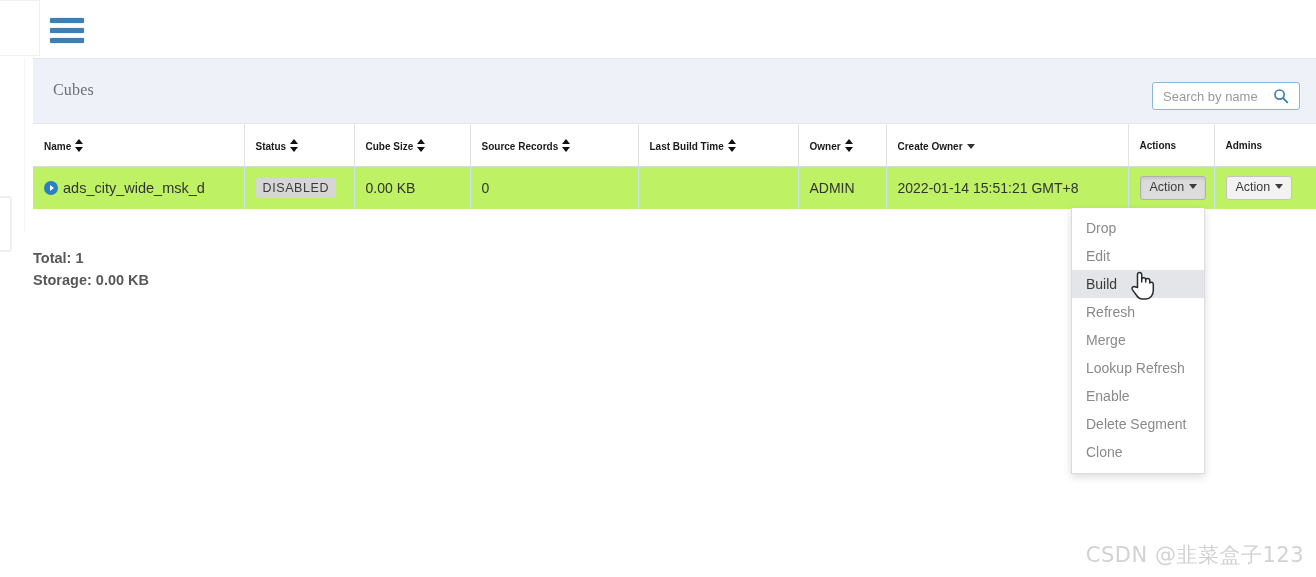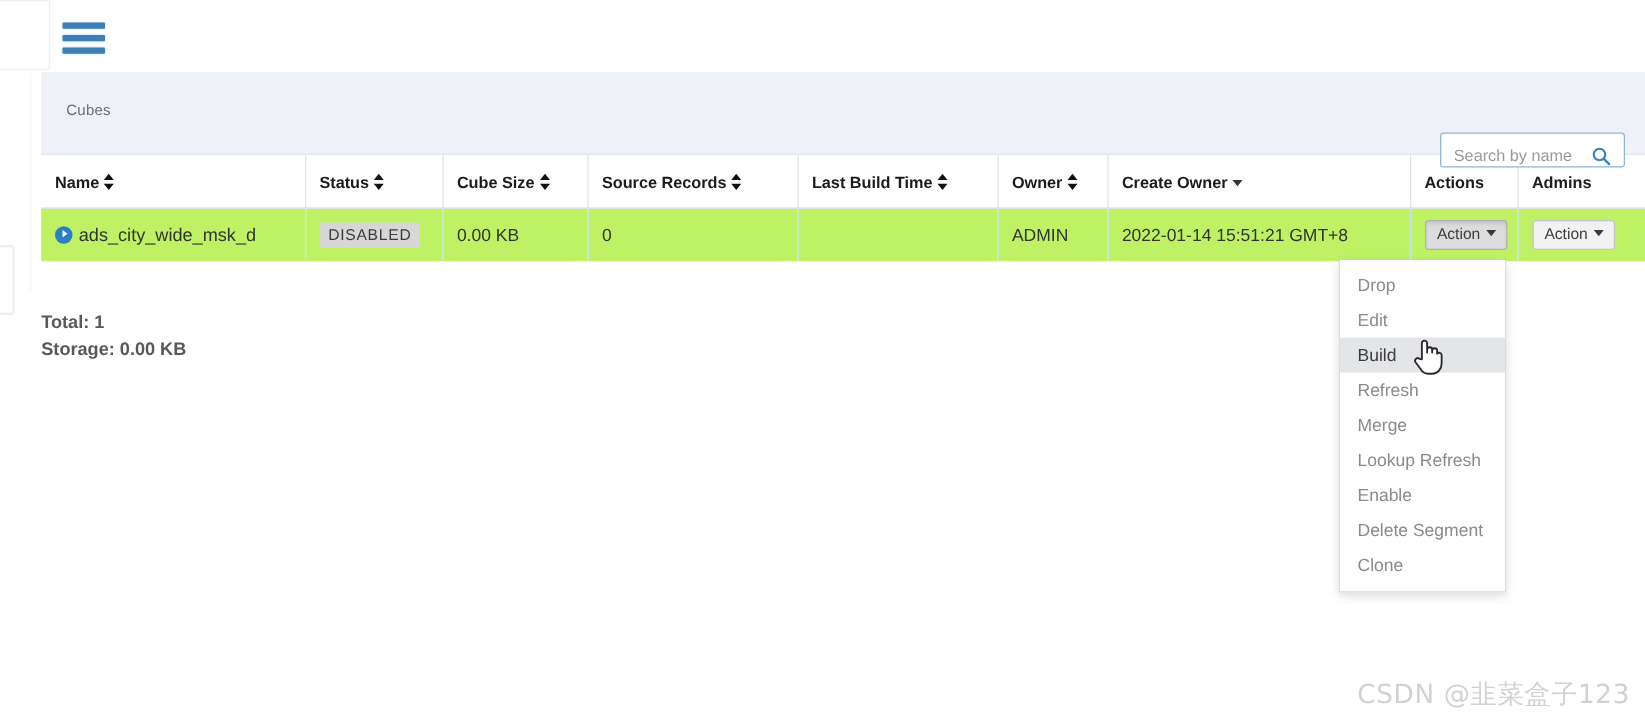--- a/index.html
+++ b/index.html
@@ -76,36 +76,36 @@
   }
   .panel-head {
     height: 64px;
     background: #eef1f8;
     position: relative;
     border-bottom: 1px solid #e2e6ef;
   }
   .panel-title {
     position: absolute;
     left: 20px; top: 22px;
-    font-size: 12px;
+    font-size: 16px;
     color: #6b6f76;
     letter-spacing: .2px;
+    font-family: Liberation Serif, serif;
   }
   .search-wrap {
     position: absolute;
     right: 16px; top: 23px;
     width: 148px; height: 28px;
     background: #ffffff;
     border: 1px solid #8bb6d6;
     border-radius: 3px;
     display: flex;
-    align-items: flex-end;
+    align-items: center;
     padding: 0 8px;
     box-sizing: border-box;
-    margin-top: 24px;
   }
   .search-wrap input {
     border: none;
     outline: none;
     font-family: "Liberation Sans", sans-serif;
     font-size: 13px;
     color: #555;
     width: 108px;
     background: transparent;
   }
@@ -117,21 +117,21 @@
     cursor: pointer;
   }
 
   
   table.cubes {
     border-collapse: collapse;
     width: 100%;
     table-layout: fixed;
   }
   table.cubes th {
-    font-size: 13px;
+    font-size: 10px;
     color: #1b1b1b;
     font-weight: bold;
     text-align: left;
     padding: 12px 10px 12px 11px;
     border-right: 1px solid #e3e3e3;
     border-bottom: 1px solid #dadada;
     background: #ffffff;
     white-space: nowrap;
     cursor: pointer;
     height: 18px;

